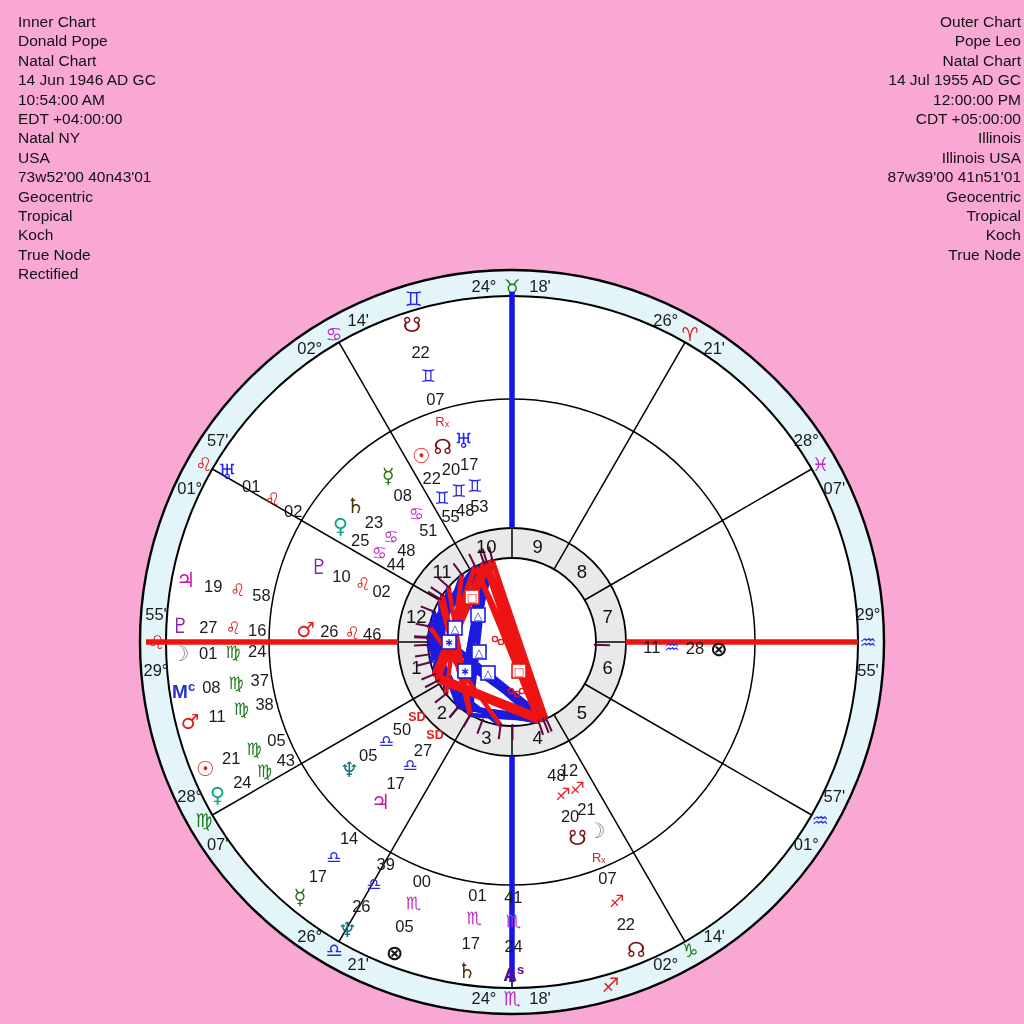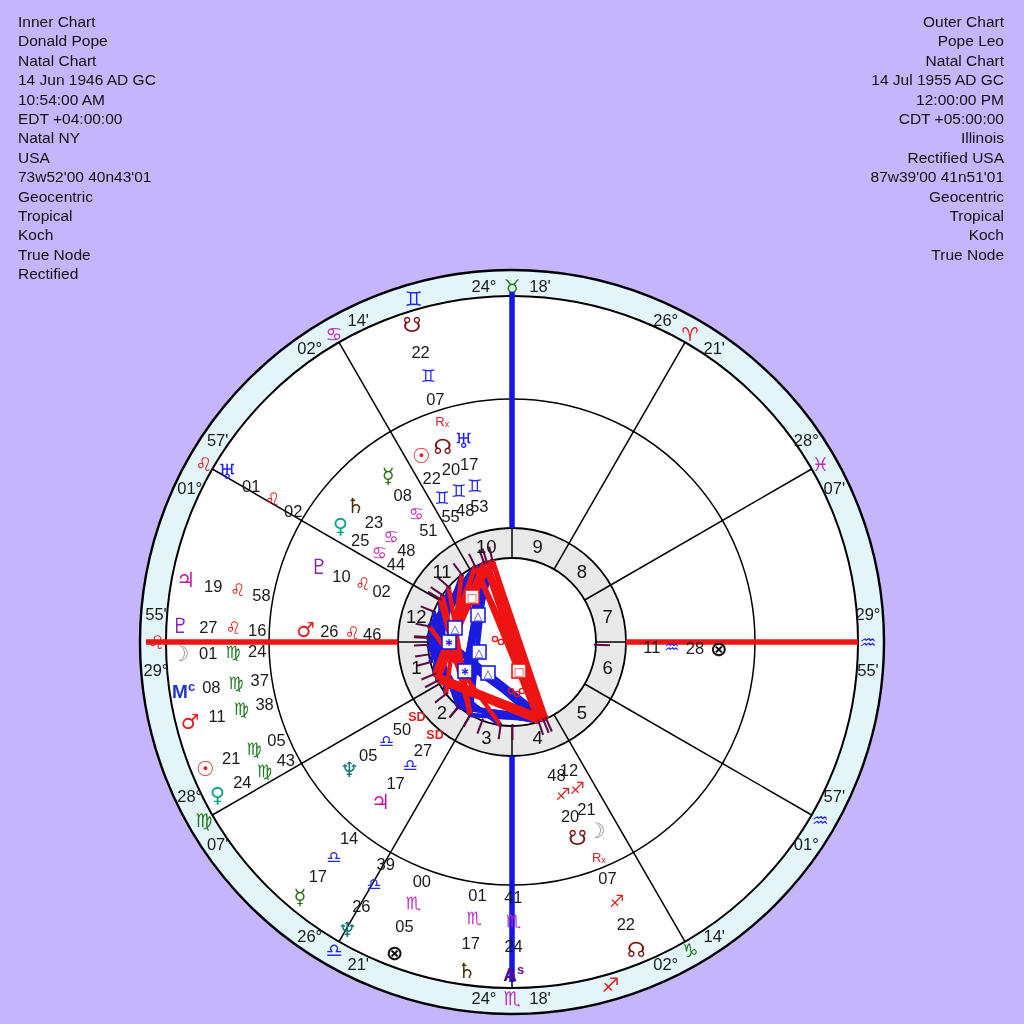--- a/index.html
+++ b/index.html
@@ -1,31 +1,31 @@
 <!DOCTYPE html>
 <html><head>
 <meta charset="utf-8">
 <style>
   html,body{margin:0;padding:0;background:#ffffff;}
-  .stage{position:relative;width:1024px;height:1024px;background:#c4b5fd;overflow:hidden;
+  .stage{position:relative;width:1024px;height:1024px;background:#f9a8d4;overflow:hidden;
          font-family:"Liberation Sans", sans-serif;}
   .info{position:absolute;top:12px;font-size:15.5px;line-height:19.4px;color:#111;white-space:pre;}
   .info-left{left:18px;text-align:left;}
-  .info-right{right:20px;text-align:right;}
+  .info-right{right:3px;text-align:right;}
   .info div{margin:0;padding:0;}
   svg{position:absolute;left:0;top:0;}
   svg text{font-family:"Liberation Sans", sans-serif;}
   .glyphfont{font-family:"DejaVu Sans", sans-serif;}
 </style>
 </head>
 <body>
 
 <div class="stage">
   <div class="info info-left" id="info-left"><div>Inner Chart</div><div>Donald Pope</div><div>Natal Chart</div><div>14 Jun 1946 AD GC</div><div>10:54:00 AM</div><div>EDT +04:00:00</div><div>Natal NY</div><div>USA</div><div>73w52'00 40n43'01</div><div>Geocentric</div><div>Tropical</div><div>Koch</div><div>True Node</div><div>Rectified</div></div>
-  <div class="info info-right" id="info-right"><div>Outer Chart</div><div>Pope Leo</div><div>Natal Chart</div><div>14 Jul 1955 AD GC</div><div>12:00:00 PM</div><div>CDT +05:00:00</div><div>Illinois</div><div>Rectified USA</div><div>87w39'00 41n51'01</div><div>Geocentric</div><div>Tropical</div><div>Koch</div><div>True Node</div></div>
+  <div class="info info-right" id="info-right"><div>Outer Chart</div><div>Pope Leo</div><div>Natal Chart</div><div>14 Jul 1955 AD GC</div><div>12:00:00 PM</div><div>CDT +05:00:00</div><div>Illinois</div><div>Illinois USA</div><div>87w39'00 41n51'01</div><div>Geocentric</div><div>Tropical</div><div>Koch</div><div>True Node</div></div>
   <svg id="wheel" width="1024" height="1024" viewBox="0 0 1024 1024">
       <circle cx="512" cy="642" r="372" fill="#e3f5f9" stroke="#000" stroke-width="2.4"></circle>
       <circle cx="512" cy="642" r="346" fill="#ffffff" stroke="#000" stroke-width="2"></circle>
       <circle cx="512" cy="642" r="243" fill="none" stroke="#000" stroke-width="1.5"></circle>
       <circle cx="512" cy="642" r="114" fill="#e9e9e9" stroke="#000" stroke-width="1.8"></circle>
       <circle cx="512" cy="642" r="84" fill="#ffffff" stroke="#000" stroke-width="1.8"></circle>
       <line x1="428" y1="642" x2="166" y2="642" stroke="#000" stroke-width="1.5"></line>
       <line x1="439.25386608210715" y1="684" x2="212.35521029058424" y2="815" stroke="#000" stroke-width="1.5"></line>
       <line x1="469.99999999999994" y1="714.7461339178928" x2="338.9999999999999" y2="941.6447897094157" stroke="#000" stroke-width="1.5"></line>
       <line x1="512" y1="726" x2="511.99999999999994" y2="988" stroke="#000" stroke-width="1.5"></line>

